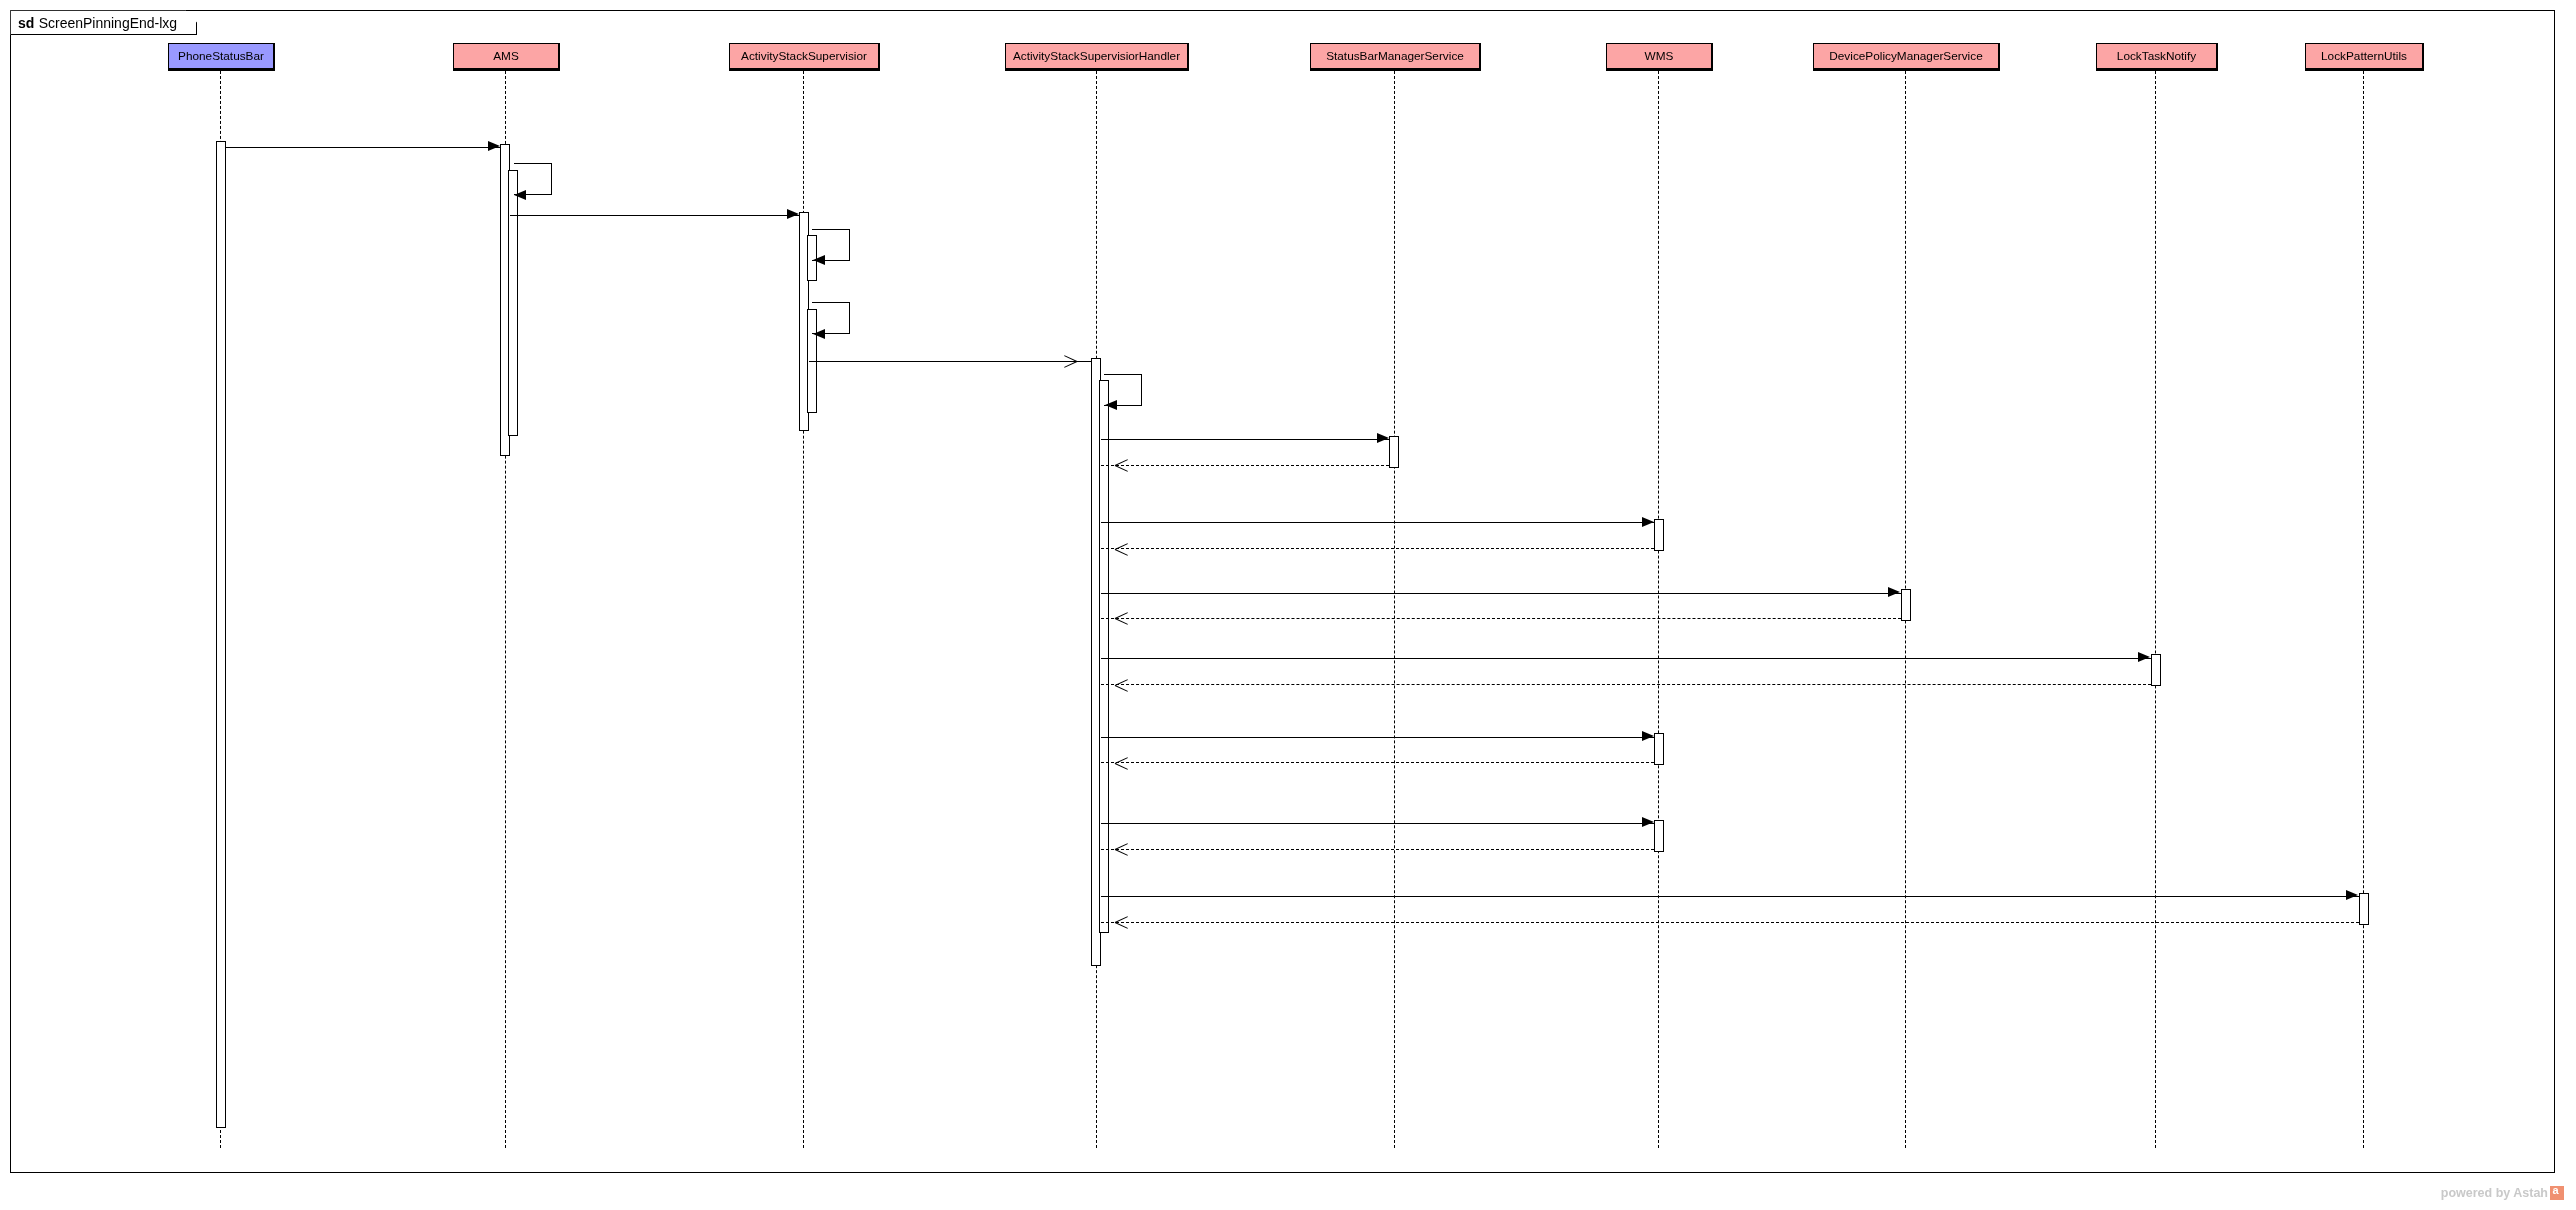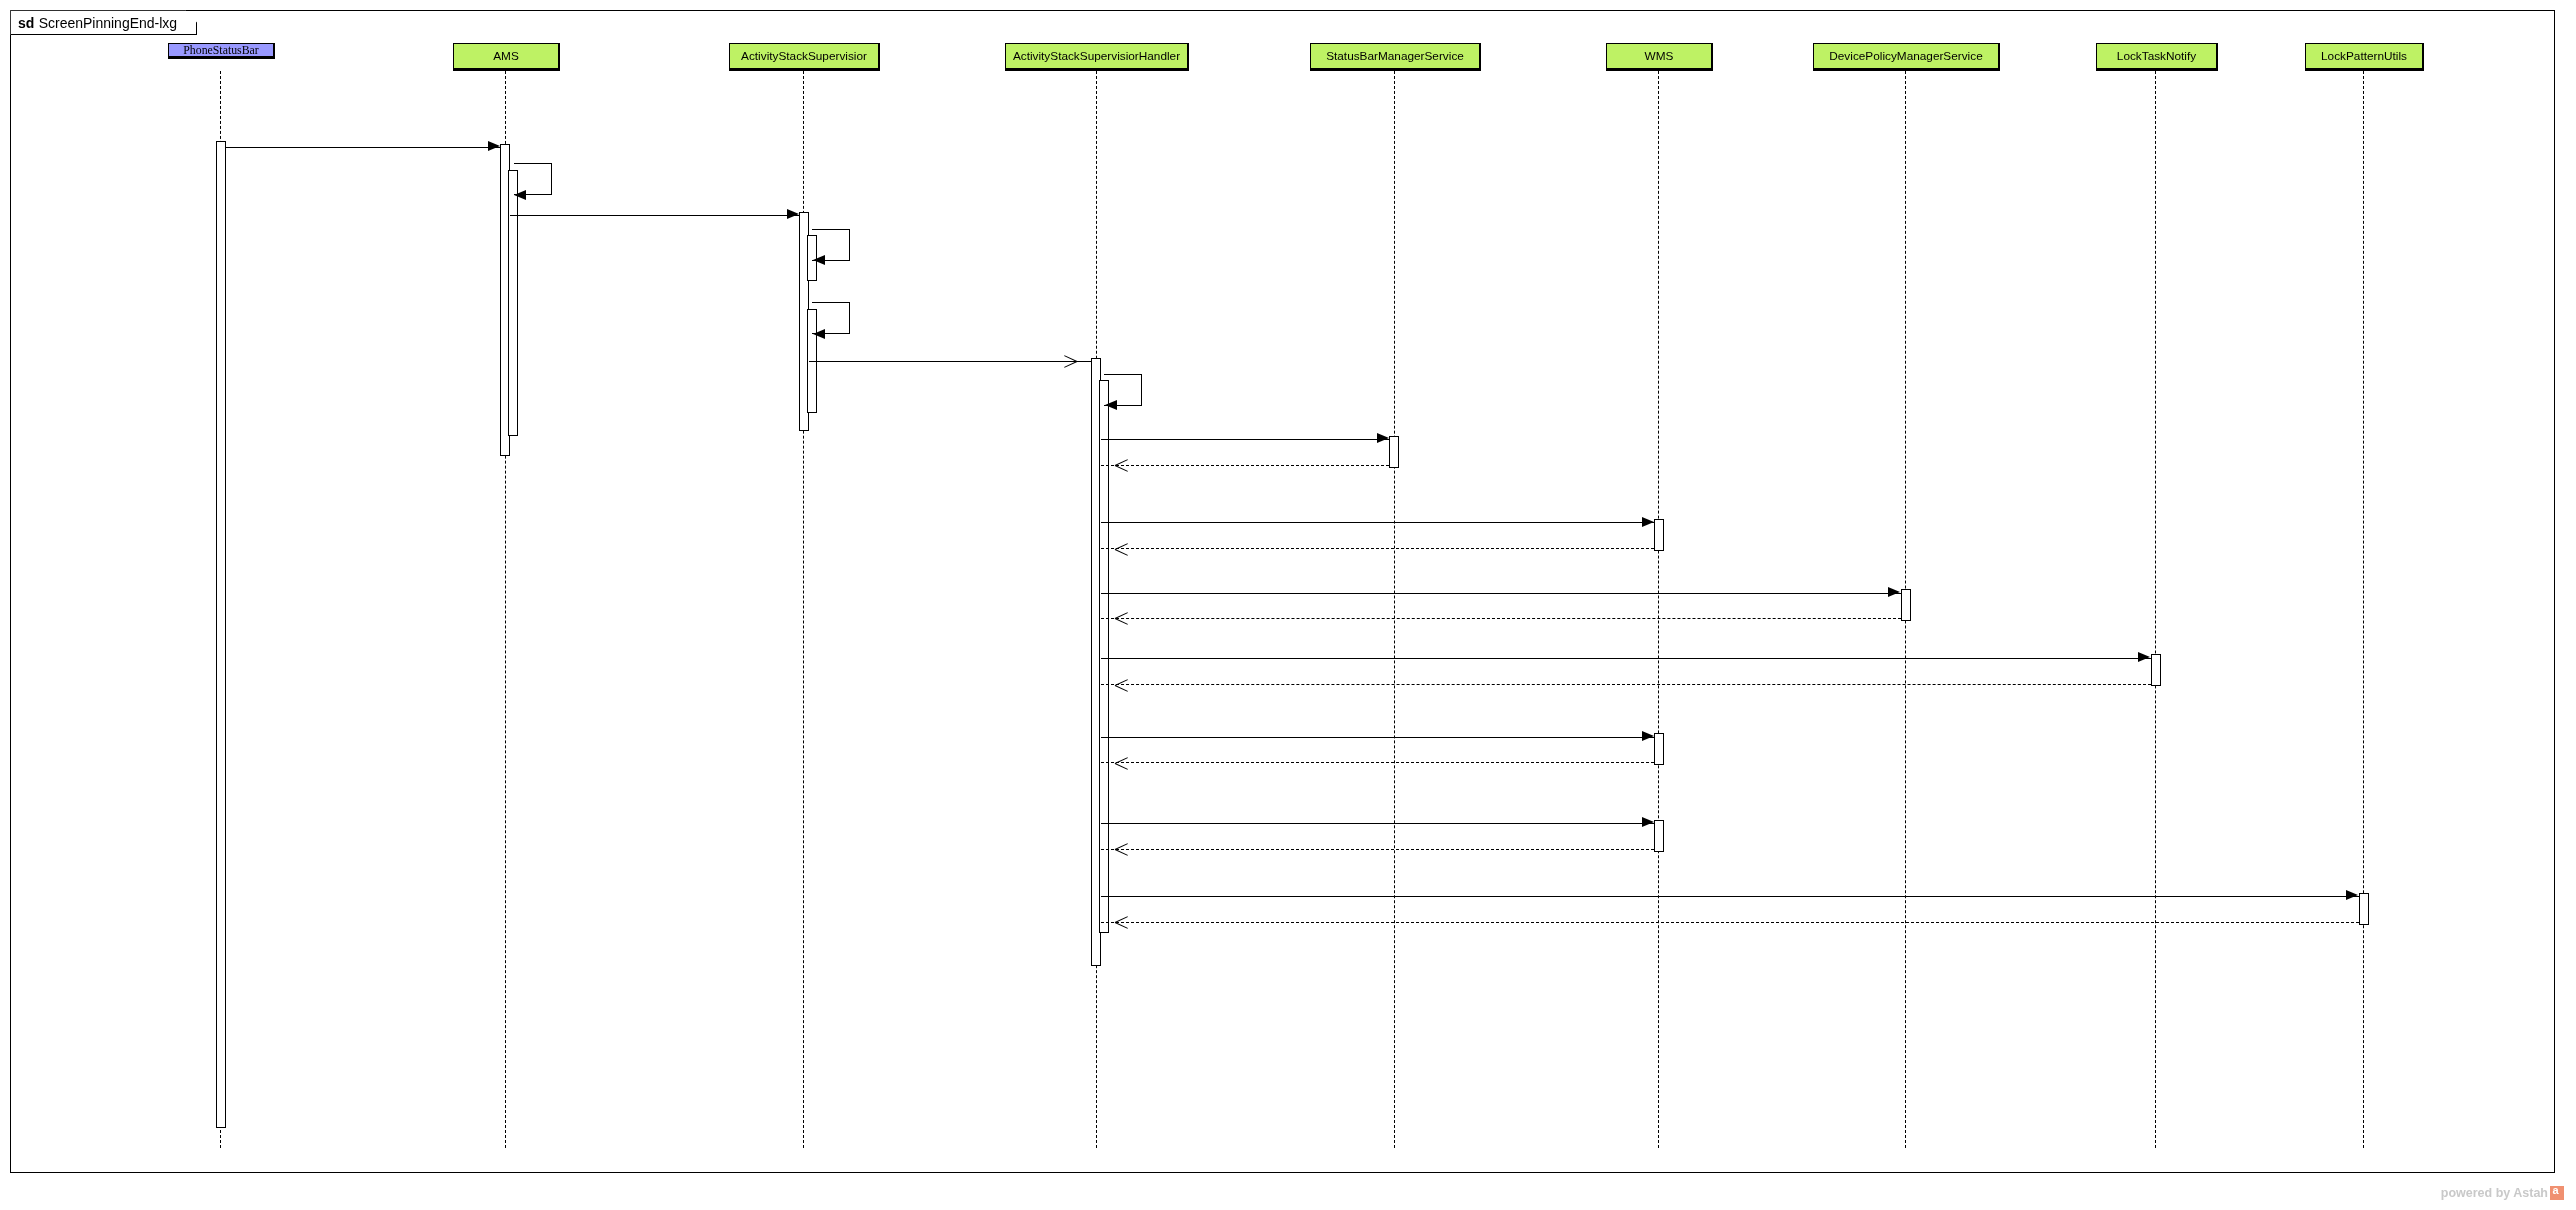--- a/index.html
+++ b/index.html
@@ -12,21 +12,21 @@
     background:#fff;border:1.5px solid #000;box-sizing:border-box;
     display:flex;align-items:center;padding:0 19px 0 6.6px;
     font-size:14px;color:#000;white-space:nowrap;
     clip-path:polygon(0 0, calc(100% - 11.8px) 0, 100% 50%, 100% 100%, 0 100%);
   }
   #frame-tab .kw{font-weight:bold;margin-right:4.4px;}
   .lifeline{position:absolute;width:0;border-left:1.5px dashed #000;top:0;}
   .actor{
     position:absolute;box-sizing:border-box;
     border:1.5px solid #000;border-right-width:2.9px;border-bottom-width:3.7px;
-    background:#bef264;
+    background:#fca5a5;
     display:flex;align-items:center;justify-content:center;
     font-size:11.8px;color:#000;white-space:nowrap;text-align:center;
     padding:0 4.4px;line-height:1.1;
   }
   .actor.highlight{background:#9999ff;}
   .activation{position:absolute;box-sizing:border-box;background:#ffffff;border:1.1px solid #000;width:10.3px;}
   .msg-line{position:absolute;height:0;border-top:1.2px solid #000;}
   .msg-line.ret{border-top:1.2px dashed #000;}
   .msg-label{position:absolute;font-size:11px;color:#000;white-space:nowrap;line-height:1;}
   .head-solid{position:absolute;width:0;height:0;border-top:5.9px solid transparent;border-bottom:5.9px solid transparent;}
@@ -159,21 +159,21 @@
       <div class="head-solid l" style="top: 255px; left: 813px;"></div>
       <div class="msg-label" style="left: 826px; top: 216px;"></div>
       <div class="selfmsg" style="left: 812px; top: 302px; width: 38px; height: 32px;"></div>
       <div class="head-solid l" style="top: 329px; left: 813px;"></div>
       <div class="msg-label" style="left: 819px; top: 290px;"></div>
       <div class="selfmsg" style="left: 1104px; top: 374px; width: 38px; height: 32px;"></div>
       <div class="head-solid l" style="top: 400px; left: 1105px;"></div>
       <div class="msg-label" style="left: 1117px; top: 361px;"></div>
     </div>
   <div id="actors-layer">
-      <div class="actor highlight" style="left: 168px; top: 43px; width: 107px; height: 16px; font-family: Liberation Serif, serif;">
+      <div class="actor highlight" style="left: 168px; top: 43px; width: 107px; height: 28px;">
         <span>PhoneStatusBar</span>
       </div>
       <div class="actor" style="left: 453px; top: 43px; width: 107px; height: 28px;">
         <span>AMS</span>
       </div>
       <div class="actor" style="left: 729px; top: 43px; width: 151px; height: 28px;">
         <span>ActivityStackSupervisior</span>
       </div>
       <div class="actor" style="left: 1005px; top: 43px; width: 184px; height: 28px;">
         <span>ActivityStackSupervisiorHandler</span>

